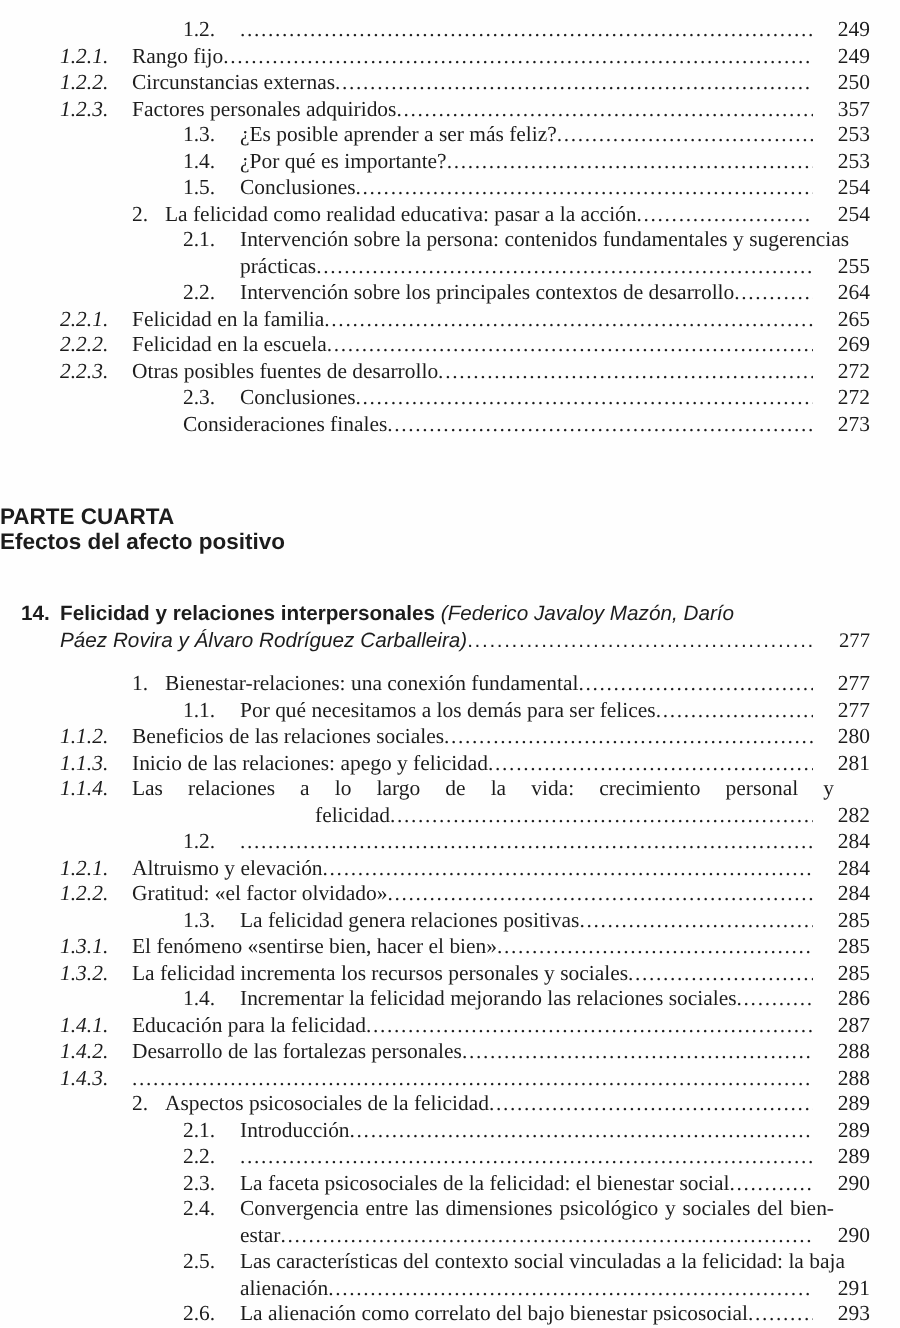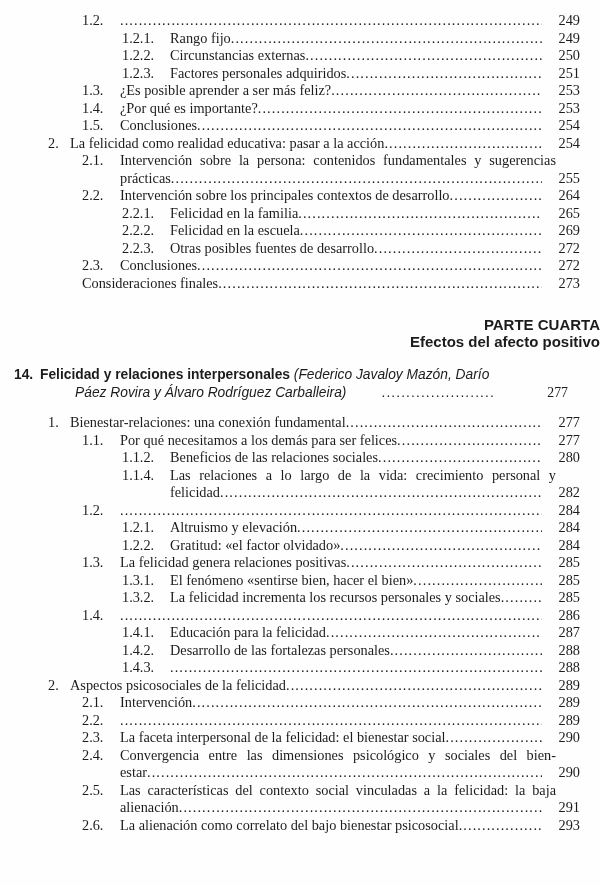--- a/index.html
+++ b/index.html
@@ -12,25 +12,25 @@
     box-sizing: border-box;
     width: 600px; height: 885px;
     padding-top: 12px;
     background: #fefefe;
     color: #1c1c1c;
     font-family: "Liberation Serif", serif;
     font-size: 14.3px;
     line-height: 17.5px;
   }
   .toc { padding-right: 20px; }
-  .row { display: flex; align-items: flex-end; }
+  .row { display: flex; align-items: flex-end; padding-left: 40px; }
   .num { flex: none; }
   .row.l1 .num { margin-left: 48px; width: 22px; }
   .row.l2 .num { margin-left: 82px; width: 38px; }
-  .row.l3 .num { margin-left: 122px; width: 48px; }
+  .row.l3 .num { width: 48px; font-style: italic; }
   .row.cont2 .num { margin-left: 120px; width: 0; }
   .row.cont3 .num { margin-left: 170px; width: 0; }
   .row.flush2 .num { margin-left: 82px; width: 0; }
   .text { white-space: nowrap; }
   .row.nopage .text {
     flex: 1 1 0;
     min-width: 0;
     text-align: justify;
     text-align-last: justify;
   }
@@ -41,42 +41,42 @@
     white-space: nowrap;
     margin-right: 14px;
   }
   .dots::after {
     content: "..........................................................................................................................................................";
     letter-spacing: 1.1px;
   }
   .page { flex: none; width: 24px; text-align: right; font-family: "Liberation Serif", serif; }
 
   .part-heading {
-    margin-top: 24px;
-    text-align: right;
+    margin-top: 44px;
+    text-align: left;
     font-family: "Liberation Sans", sans-serif;
     font-weight: bold;
     font-size: 15px;
     line-height: 17px;
   }
   .chapter-heading {
-    margin-top: 16px;
+    margin-top: 30px;
     font-family: "Liberation Sans", sans-serif;
     font-size: 13.8px;
     line-height: 17.5px;
   }
   .ch-line1 { margin-left: 14px; white-space: nowrap; }
   .ch-num {
     display: inline-block;
     width: 26px;
     font-weight: bold;
   }
   .ch-title { font-weight: bold; }
   .ch-authors { font-style: italic; font-weight: normal; }
-  .ch-line2 { display: flex; align-items: center; padding-right: 32px; gap: 35px; }
+  .ch-line2 { display: flex; align-items: center; padding-right: 20px; }
   .ch-line2 .ch-indent { flex: none; width: 40px; }
   .ch-line2 .ch-authors { white-space: nowrap; }
   .block2 { margin-top: 13px; }
 </style>
 </head>
 <body>
 
 <div class="scan-page">
 
   <div class="toc" id="toc-block-1">
@@ -94,21 +94,21 @@
       <div class="row l3">
         <span class="num">1.2.2.</span>
         <span class="text">Circunstancias externas</span>
         <span class="dots"></span>
         <span class="page">250</span>
       </div>
       <div class="row l3">
         <span class="num">1.2.3.</span>
         <span class="text">Factores personales adquiridos</span>
         <span class="dots"></span>
-        <span class="page">251</span>
+        <span class="page">357</span>
       </div>
       <div class="row l2">
         <span class="num">1.3.</span>
         <span class="text">¿Es posible aprender a ser más feliz?</span>
         <span class="dots"></span>
         <span class="page">253</span>
       </div>
       <div class="row l2">
         <span class="num">1.4.</span>
         <span class="text">¿Por qué es importante?</span>
@@ -206,20 +206,26 @@
         <span class="text">Por qué necesitamos a los demás para ser felices</span>
         <span class="dots"></span>
         <span class="page">277</span>
       </div>
       <div class="row l3">
         <span class="num">1.1.2.</span>
         <span class="text">Beneficios de las relaciones sociales</span>
         <span class="dots"></span>
         <span class="page">280</span>
       </div>
+      <div class="row l3">
+        <span class="num">1.1.3.</span>
+        <span class="text">Inicio de las relaciones: apego y felicidad</span>
+        <span class="dots"></span>
+        <span class="page">281</span>
+      </div>
       <div class="row l3 nopage">
         <span class="num">1.1.4.</span>
         <span class="text">Las relaciones a lo largo de la vida: crecimiento personal y</span>
         <span class="page"></span>
       </div>
       <div class="row cont3">
         <span class="num"></span>
         <span class="text">felicidad</span>
         <span class="dots"></span>
         <span class="page">282</span>
@@ -254,20 +260,21 @@
         <span class="page">285</span>
       </div>
       <div class="row l3">
         <span class="num">1.3.2.</span>
         <span class="text">La felicidad incrementa los recursos personales y sociales</span>
         <span class="dots"></span>
         <span class="page">285</span>
       </div>
       <div class="row l2">
         <span class="num">1.4.</span>
+        <span class="text">Incrementar la felicidad mejorando las relaciones sociales</span>
         <span class="dots"></span>
         <span class="page">286</span>
       </div>
       <div class="row l3">
         <span class="num">1.4.1.</span>
         <span class="text">Educación para la felicidad</span>
         <span class="dots"></span>
         <span class="page">287</span>
       </div>
       <div class="row l3">
@@ -282,32 +289,32 @@
         <span class="page">288</span>
       </div>
       <div class="row l1">
         <span class="num">2.</span>
         <span class="text">Aspectos psicosociales de la felicidad</span>
         <span class="dots"></span>
         <span class="page">289</span>
       </div>
       <div class="row l2">
         <span class="num">2.1.</span>
-        <span class="text">Intervención</span>
+        <span class="text">Introducción</span>
         <span class="dots"></span>
         <span class="page">289</span>
       </div>
       <div class="row l2">
         <span class="num">2.2.</span>
         <span class="dots"></span>
         <span class="page">289</span>
       </div>
       <div class="row l2">
         <span class="num">2.3.</span>
-        <span class="text">La faceta interpersonal de la felicidad: el bienestar social</span>
+        <span class="text">La faceta psicosociales de la felicidad: el bienestar social</span>
         <span class="dots"></span>
         <span class="page">290</span>
       </div>
       <div class="row l2 nopage">
         <span class="num">2.4.</span>
         <span class="text">Convergencia entre las dimensiones psicológico y sociales del bien-</span>
         <span class="page"></span>
       </div>
       <div class="row cont2">
         <span class="num"></span>

